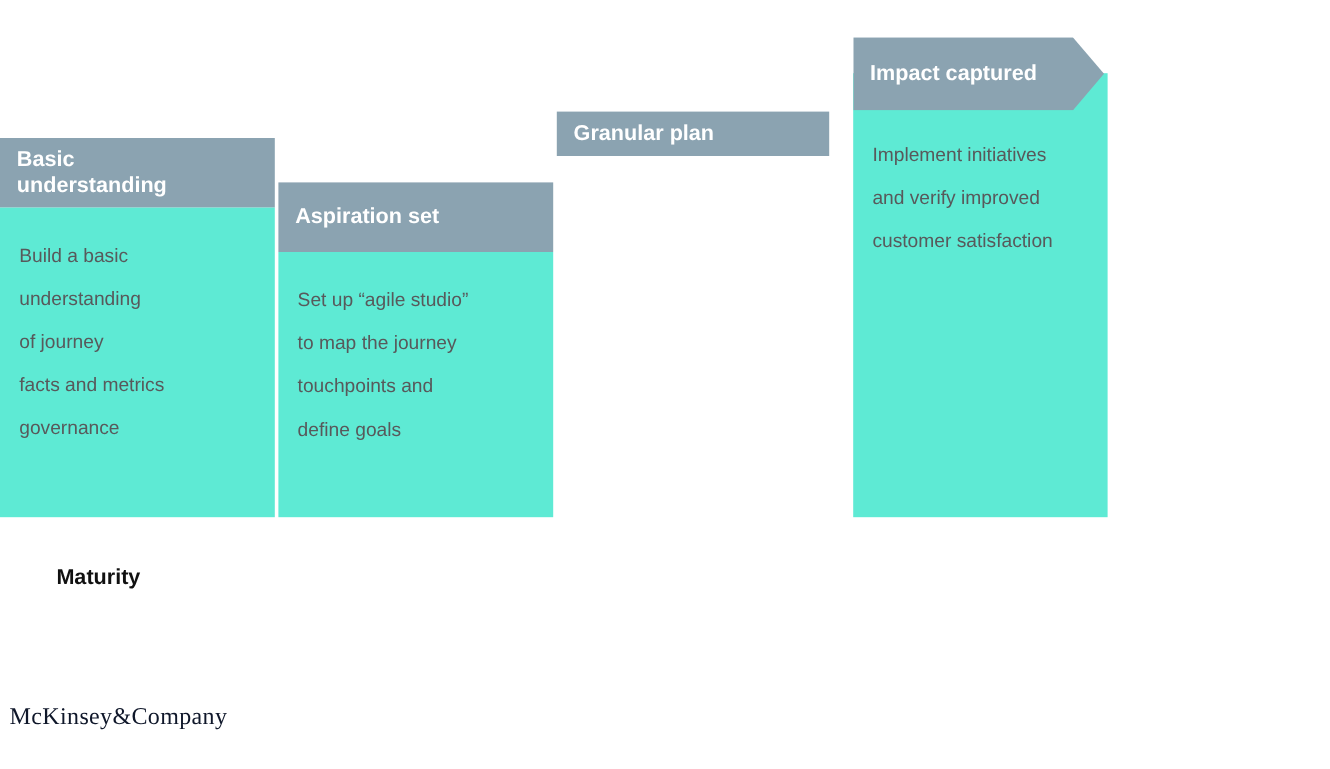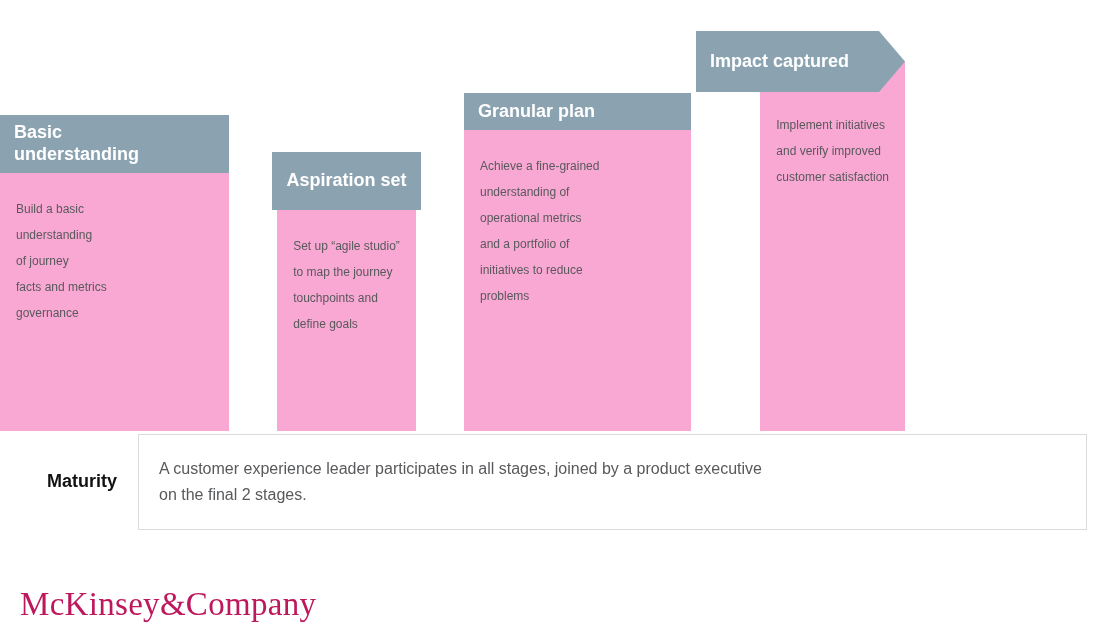--- a/index.html
+++ b/index.html
@@ -14,65 +14,65 @@
   .row-label {
     width: 138px; flex: 0 0 138px;
     text-align: right; padding-right: 21px;
     font-size: 18px; font-weight: bold; color: #111111;
     line-height: 1.28;
   }
   .stages-row .row-label { padding-top: 295px; }
 
   .stage { display: flex; flex-direction: column; }
   .stage.s1 { width: 229px; }
-  .stage.s2 { width: 229px; margin-left: 3px; align-items: center; }
+  .stage.s2 { width: 229px; margin-left: 3px; }
   .stage.s3 { width: 227px; margin-left: 3px; }
-  .stage.s4 { width: 212px; margin-left: 2px; align-items: flex-end; }
+  .stage.s4 { width: 212px; margin-left: 20px; }
 
   .stage-header {
     background: #8ba3b1; color: #ffffff;
     font-size: 18px; font-weight: bold; line-height: 1.22;
     padding: 0 14px; display: flex; align-items: center;
     white-space: pre-line;
   }
   .s1 .stage-header { margin-top: 84px; height: 58px; }
   .s2 .stage-header { margin-top: 121px; height: 58px; }
   .s3 .stage-header { margin-top: 62px;  height: 37px; }
   .s4 .stage-header {
     margin-top: 0; height: 61px;
     width: calc(100% - 3px);
     clip-path: polygon(0 0, calc(100% - 26px) 0, 100% 50%, calc(100% - 26px) 100%, 0 100%);
     position: relative; z-index: 2;
   }
 
   .stage-body {
-    background: #f9a8d4; flex: 1;
+    background: #5eead4; flex: 1;
     padding: 23px 16px 0 16px;
-    font-size: 12px; line-height: 26px; color: #58595b;
+    font-size: 16px; line-height: 36px; color: #58595b;
     white-space: pre-line;
   }
   .s4 .stage-body { margin-top: -31px; padding-top: 51px; position: relative; z-index: 1; }
 
   
   .approval-row { display: flex; margin-top: 3px; height: 96px; }
   .approval-row .row-label { align-self: center; padding-top: 0; }
   .approval-box {
     width: 949px; height: 96px;
     background: #ffffff; border: 1px solid #d8dcdf;
     display: flex; align-items: center;
     padding-left: 20px;
     font-size: 16px; line-height: 26px; color: #58595b;
     white-space: pre-line;
   }
 
   
   .logo {
-    margin: 56px 0 0 20px;
+    margin: 56px 0 0 8px;
     font-family: "Liberation Serif", "DejaVu Serif", serif;
-    font-size: 33px; color: #be185d; letter-spacing: 0.3px;
+    font-size: 20px; color: #0f172a; letter-spacing: 0.3px;
   }
 </style>
 </head>
 <body>
 
 <div class="exhibit">
 
   <div class="stages-row">
 
     <div class="stage s1">
@@ -94,41 +94,31 @@
       <div class="stage-body">Set up “agile studio”
 to map the journey
 touchpoints and
 define goals</div>
     </div>
 
     <div class="stage s3">
       <div class="stage-header">
         <span>Granular plan</span>
       </div>
-      <div class="stage-body">Achieve a fine-grained
-understanding of
-operational metrics
-and a portfolio of
-initiatives to reduce
-problems</div>
     </div>
 
     <div class="stage s4">
       <div class="stage-header">
         <span>Impact captured</span>
       </div>
       <div class="stage-body">Implement initiatives
 and verify improved
 customer satisfaction</div>
     </div>
   </div>
 
   <div class="approval-row">
     <div class="row-label">Maturity</div>
-    <div class="approval-box">
-      <span>A customer experience leader participates in all stages, joined by a product executive
-on the final 2 stages.</span>
-    </div>
   </div>
 
   <div class="logo">McKinsey&amp;Company</div>
 
 </div>
 
 </body></html>

